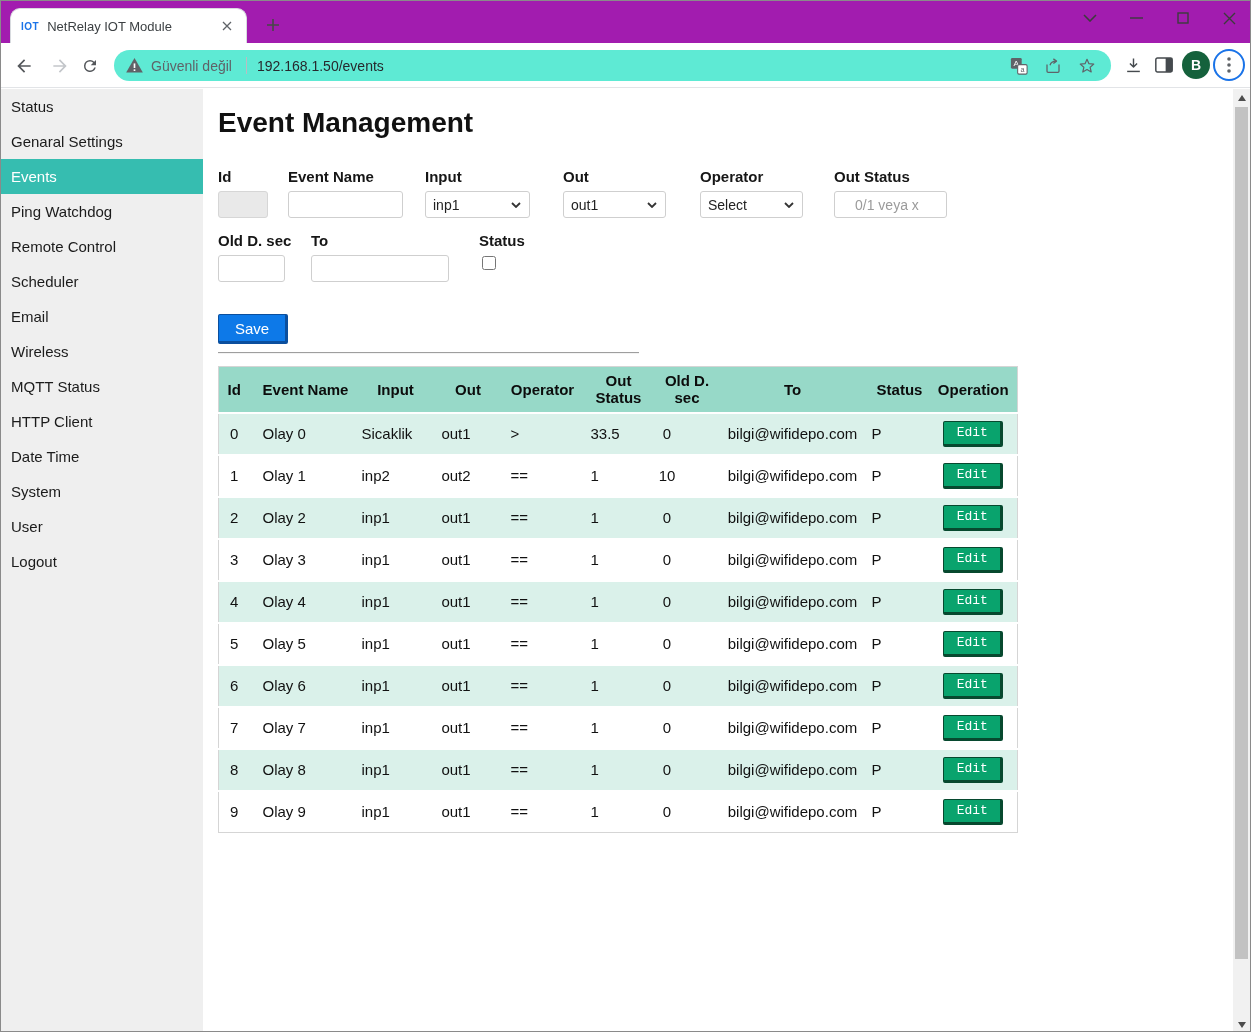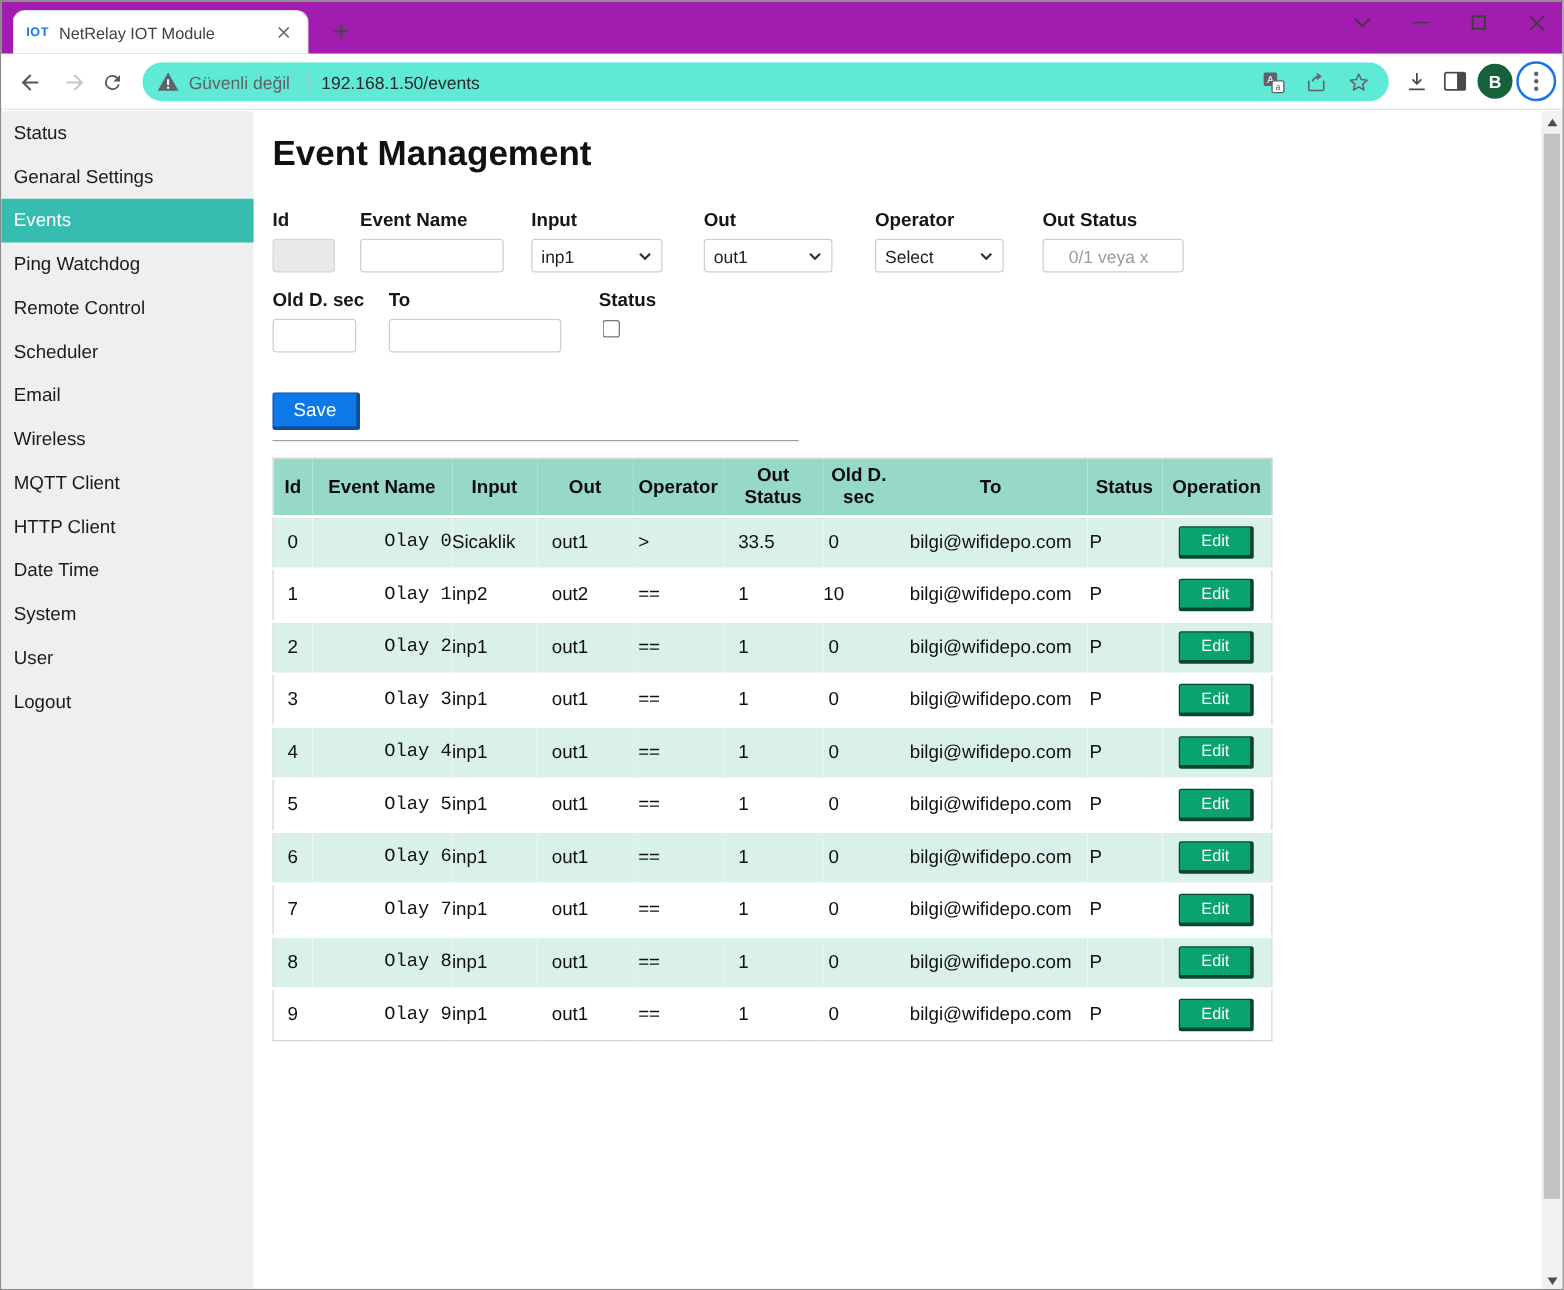--- a/index.html
+++ b/index.html
@@ -96,32 +96,32 @@
   table.events th {
     background:#97d9c8; font-size:15px; font-weight:bold; color:#0c0c0c;
     height:46px; text-align:center; line-height:17px; padding:0; border-bottom:2px solid #fff;
   }
   table.events th:nth-child(6) { padding:0 14px; }
   table.events th:nth-child(7) { padding:0 6px; }
   table.events td { font-size:15px; color:#111; height:42px; padding:0; border-bottom:2px solid #fff; overflow:hidden; white-space:nowrap; }
   table.events tbody tr:nth-child(odd) { background:#daf1ea; }
   table.events tbody tr:last-child td { border-bottom:none; }
   table.events td:nth-child(1) { text-align:center; }
-  table.events td:nth-child(2) { text-align:right; padding-left:13px;font-family:Liberation Mono, monospace; }
+  table.events td:nth-child(2) { text-align:left; padding-left:13px; }
   table.events td:nth-child(3) { text-align:left; }
   table.events td:nth-child(4) { text-align:center; padding-right:24px; }
   table.events td:nth-child(5) { text-align:left; padding-left:4px; }
   table.events td:nth-child(6) { text-align:left; padding-left:12px; }
   table.events td:nth-child(7) { text-align:center; padding-right:40px; }
   table.events td:nth-child(8) { text-align:center; }
   table.events td:nth-child(9) { text-align:left; padding-left:2px; }
   table.events td:nth-child(10){ text-align:center; }
   .btn-edit {
     width:60px; height:26px; background:#09a36d; color:#fff; font-size:13px;
-    font-family:Liberation Sans, sans-serif;
+    font-family:Liberation Mono, monospace;
     border:1px solid #07492f; border-right-width:3px; border-bottom-width:3px; border-radius:2px; cursor:pointer;
   }
 </style>
 </head>
 <body>
 
 <div class="titlebar">
   <div class="tab">
     <span class="favicon">IOT</span>
     <span class="tab-title">NetRelay IOT Module</span>
@@ -231,21 +231,21 @@
 <div class="content-root">
   <div class="sidebar" id="sidebar">
       <div class="side-item">Status</div>
       <div class="side-item">Genaral Settings</div>
       <div class="side-item active">Events</div>
       <div class="side-item">Ping Watchdog</div>
       <div class="side-item">Remote Control</div>
       <div class="side-item">Scheduler</div>
       <div class="side-item">Email</div>
       <div class="side-item">Wireless</div>
-      <div class="side-item">MQTT Client</div>
+      <div class="side-item">MQTT Status</div>
       <div class="side-item">HTTP Client</div>
       <div class="side-item">Date Time</div>
       <div class="side-item">System</div>
       <div class="side-item">User</div>
       <div class="side-item">Logout</div>
     </div>
 
   <div class="main">
     <h1 class="page-title">Event Management</h1>
 

